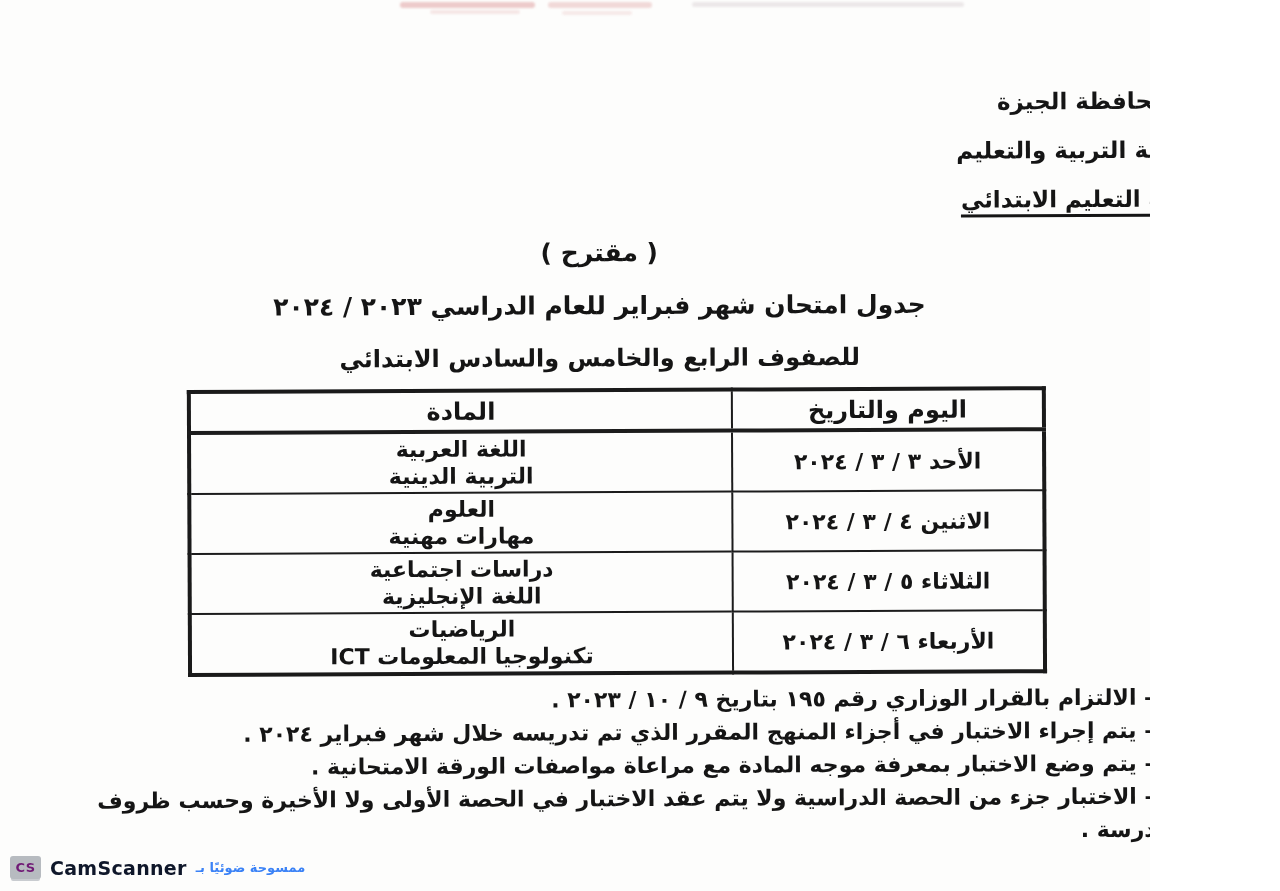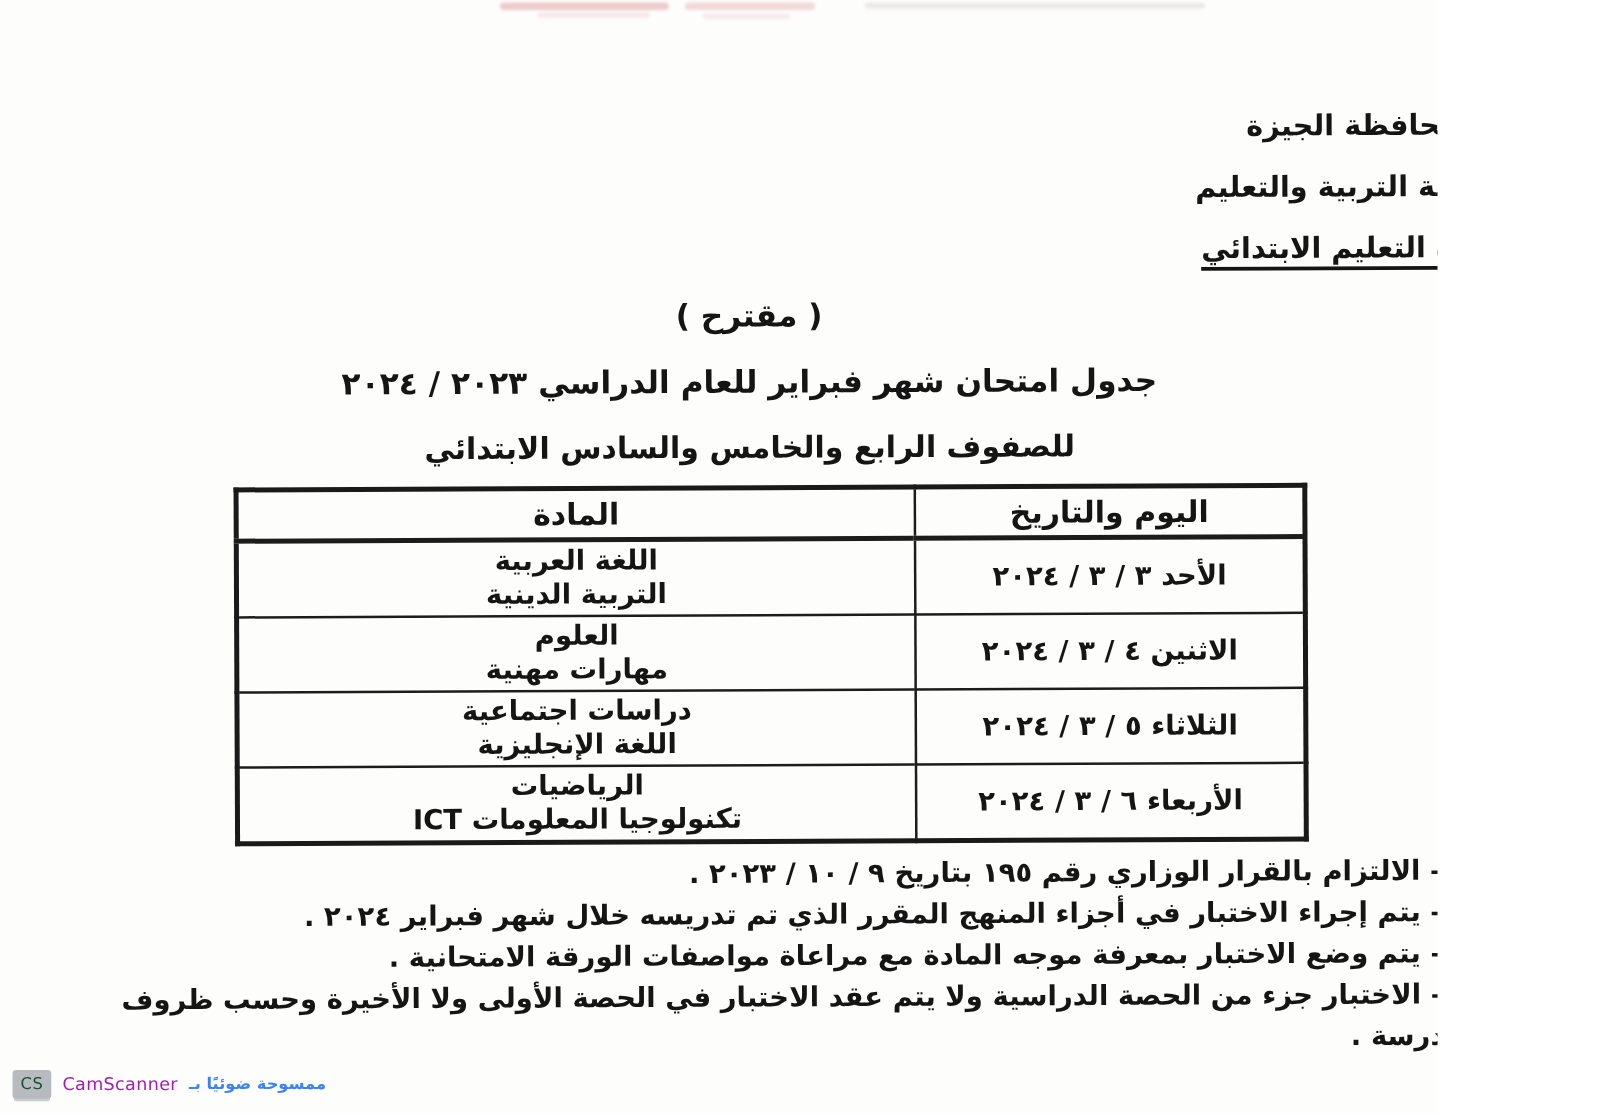--- a/index.html
+++ b/index.html
@@ -75,26 +75,26 @@
   .note-line{height:33px;display:flex;align-items:center;justify-content:flex-start;white-space:nowrap;}
   .note-line.continuation{margin-left:0;margin-right:-34px;}
 
   
   .watermark{
     position:absolute;left:10px;top:856px;
     display:flex;align-items:center;gap:9px;direction:ltr;
   }
   .cs-logo{
     width:31px;height:23px;border-radius:3px;
-    background:#b7bbc0;color:#14532d;
+    background:#b7bbc0;color:#701a75;
     display:flex;align-items:center;justify-content:center;
-    font-size:13px;font-weight:normal;letter-spacing:.5px;
+    font-size:13px;font-weight:bold;letter-spacing:.5px;
     box-shadow:0 3px 0 -1px #c9ccd0;
   }
-  .cs-brand{color:#a21caf;font-size:14px;font-weight:normal;letter-spacing:.3px;}
+  .cs-brand{color:#0f172a;font-size:19px;font-weight:bold;letter-spacing:.3px;}
   .cs-arabic{color:#3b82f6;font-size:13px;font-weight:bold;direction:rtl;}
 </style>
 </head>
 <body>
 
 <div class="page">
 
   <div class="smudge s1"></div>
   <div class="smudge s2"></div>
   <div class="smudge s3"></div>

